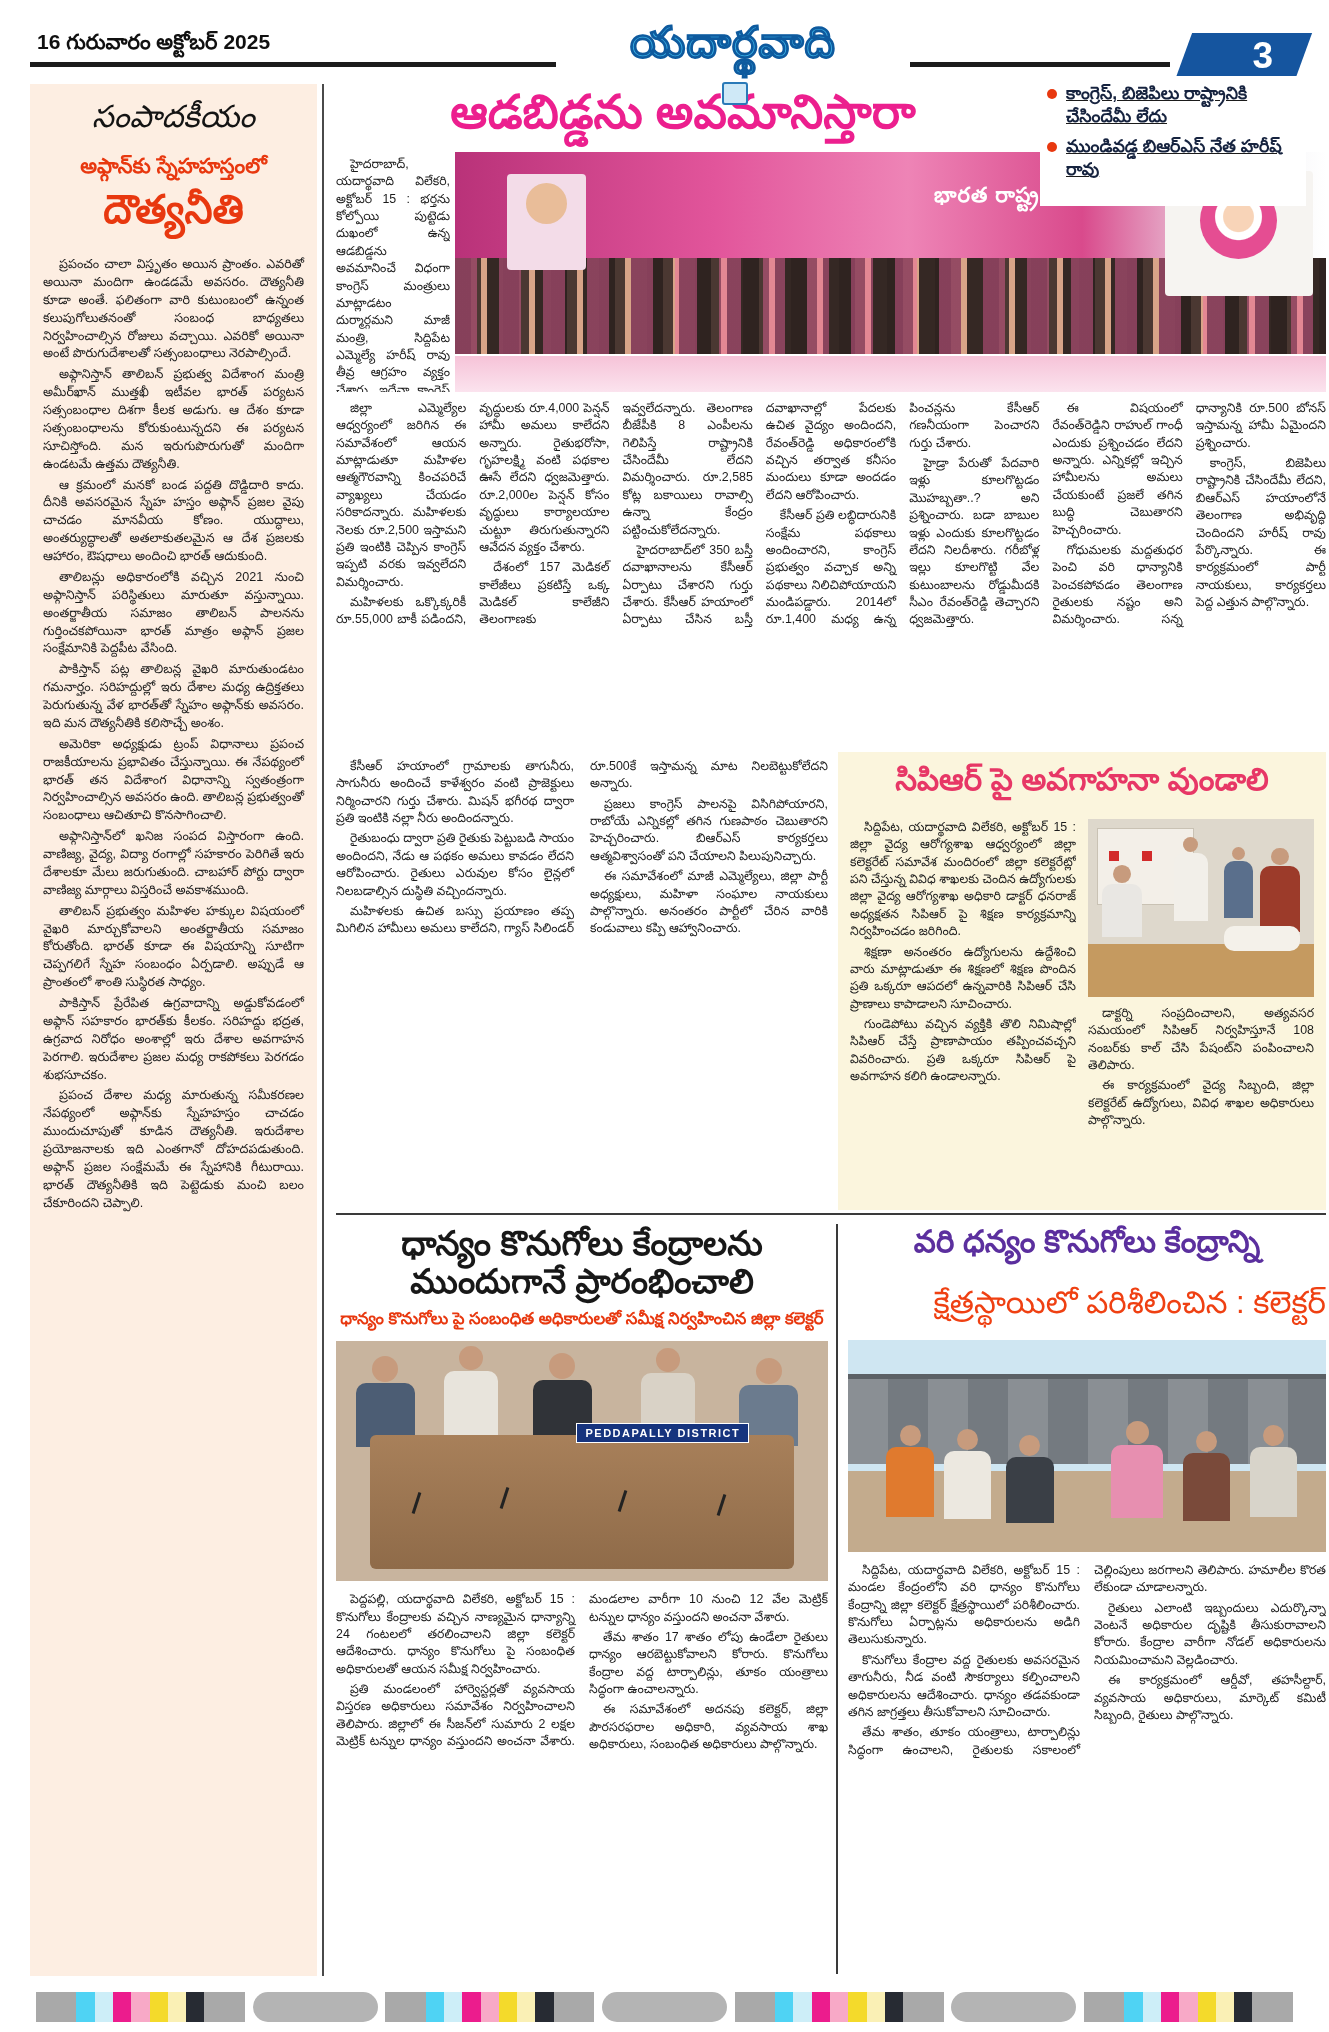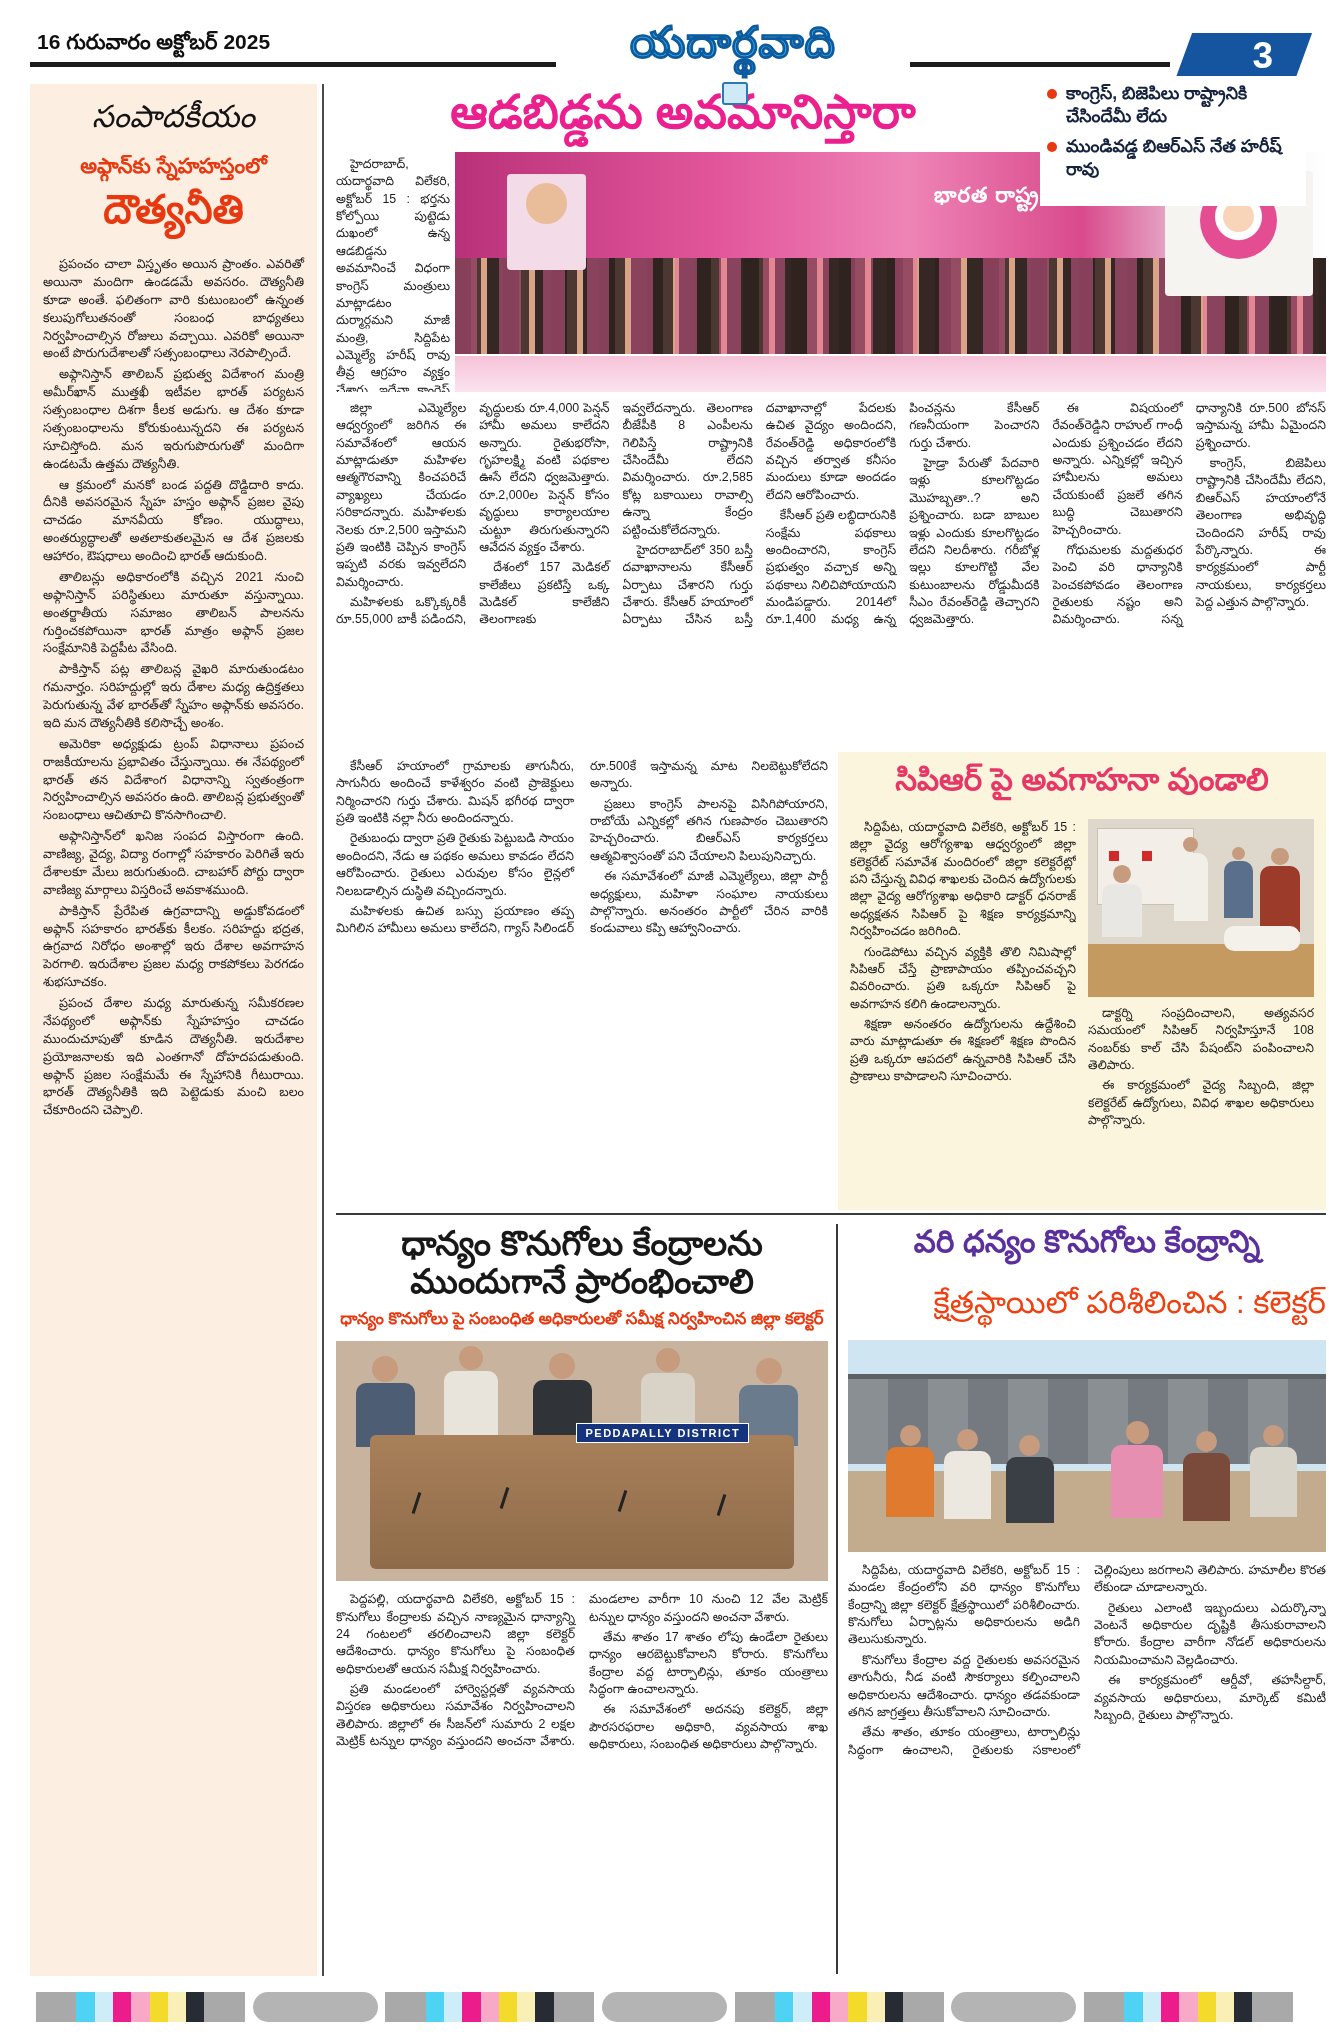--- a/index.html
+++ b/index.html
@@ -29,21 +29,21 @@
   .ed-body p{font-size:12.6px;line-height:1.42;text-align:justify;margin:0 0 3px;text-indent:16px;}
 
   .vrule1{position:absolute;left:322px;top:84px;width:2px;height:1892px;background:#4a4a4a;}
   .hrule-mid{position:absolute;left:336px;top:1213px;width:990px;height:2px;background:#3a3a3a;}
   .vrule2{position:absolute;left:836px;top:1224px;width:2px;height:750px;background:#3a3a3a;}
 
   
   .lead-head{position:absolute;left:336px;top:84px;width:694px;text-align:center;
              font-size:47px;font-weight:800;color:var(--pink,#ec1f8e);}
   .bullets{position:absolute;left:1040px;top:76px;width:266px;height:130px;background:#fff;
-           z-index:3;box-sizing:border-box;padding:6px 0 0 4px;}
+           z-index:3;box-sizing:border-box;padding:6px 0 0 4px;text-decoration:underline;}
   .bullets ul{list-style:none;margin:0;padding:0;}
   .bullets li{position:relative;padding-left:22px;font-size:17.5px;font-weight:bold;
               color:#16233f;line-height:1.32;margin-bottom:7px;}
   .bullets li::before{content:"";position:absolute;left:3px;top:7px;width:10px;height:10px;
               border-radius:50%;background:var(--red,#e8340e);}
 
   .lead-dateline{position:absolute;left:336px;top:156px;width:114px;height:236px;overflow:hidden;
                  font-size:12.4px;line-height:1.4;text-align:justify;text-indent:14px;}
 
   .lead-photo{position:absolute;left:455px;top:152px;width:871px;height:240px;overflow:hidden;
@@ -131,20 +131,21 @@
     <div class="ed-head1">అఫ్గాన్‌కు స్నేహహస్తంలో</div>
     <div class="ed-head2">దౌత్యనీతి</div>
     <div class="ed-body">
         <p>ప్రపంచం చాలా విస్తృతం అయిన ప్రాంతం. ఎవరితో అయినా మందిగా ఉండడమే అవసరం. దౌత్యనీతి కూడా అంతే. ఫలితంగా వారి కుటుంబంలో ఉన్నంత కలుపుగోలుతనంతో సంబంధ బాధ్యతలు నిర్వహించాల్సిన రోజులు వచ్చాయి. ఎవరికో అయినా అంటే పొరుగుదేశాలతో సత్సంబంధాలు నెరపాల్సిందే.</p>
         <p>అఫ్గానిస్తాన్ తాలిబన్ ప్రభుత్వ విదేశాంగ మంత్రి అమీర్‌ఖాన్ ముత్తఖీ ఇటీవల భారత్ పర్యటన సత్సంబంధాల దిశగా కీలక అడుగు. ఆ దేశం కూడా సత్సంబంధాలను కోరుకుంటున్నదని ఈ పర్యటన సూచిస్తోంది. మన ఇరుగుపొరుగుతో మందిగా ఉండటమే ఉత్తమ దౌత్యనీతి.</p>
         <p>ఆ క్రమంలో మనకో బండ పద్దతి దొడ్డిదారి కాదు. దీనికి అవసరమైన స్నేహ హస్తం అఫ్గాన్ ప్రజల వైపు చాచడం మానవీయ కోణం. యుద్ధాలు, అంతర్యుద్ధాలతో అతలాకుతలమైన ఆ దేశ ప్రజలకు ఆహారం, ఔషధాలు అందించి భారత్ ఆదుకుంది.</p>
         <p>తాలిబన్లు అధికారంలోకి వచ్చిన 2021 నుంచి అఫ్గానిస్తాన్ పరిస్థితులు మారుతూ వస్తున్నాయి. అంతర్జాతీయ సమాజం తాలిబన్ పాలనను గుర్తించకపోయినా భారత్ మాత్రం అఫ్గాన్ ప్రజల సంక్షేమానికి పెద్దపీట వేసింది.</p>
         <p>పాకిస్తాన్ పట్ల తాలిబన్ల వైఖరి మారుతుండటం గమనార్హం. సరిహద్దుల్లో ఇరు దేశాల మధ్య ఉద్రిక్తతలు పెరుగుతున్న వేళ భారత్‌తో స్నేహం అఫ్గాన్‌కు అవసరం. ఇది మన దౌత్యనీతికి కలిసొచ్చే అంశం.</p>
         <p>అమెరికా అధ్యక్షుడు ట్రంప్ విధానాలు ప్రపంచ రాజకీయాలను ప్రభావితం చేస్తున్నాయి. ఈ నేపథ్యంలో భారత్ తన విదేశాంగ విధానాన్ని స్వతంత్రంగా నిర్వహించాల్సిన అవసరం ఉంది. తాలిబన్ల ప్రభుత్వంతో సంబంధాలు ఆచితూచి కొనసాగించాలి.</p>
         <p>అఫ్గానిస్తాన్‌లో ఖనిజ సంపద విస్తారంగా ఉంది. వాణిజ్య, వైద్య, విద్యా రంగాల్లో సహకారం పెరిగితే ఇరు దేశాలకూ మేలు జరుగుతుంది. చాబహార్ పోర్టు ద్వారా వాణిజ్య మార్గాలు విస్తరించే అవకాశముంది.</p>
+        <p>తాలిబన్ ప్రభుత్వం మహిళల హక్కుల విషయంలో వైఖరి మార్చుకోవాలని అంతర్జాతీయ సమాజం కోరుతోంది. భారత్ కూడా ఈ విషయాన్ని సూటిగా చెప్పగలిగే స్నేహ సంబంధం ఏర్పడాలి. అప్పుడే ఆ ప్రాంతంలో శాంతి సుస్థిరత సాధ్యం.</p>
         <p>పాకిస్తాన్ ప్రేరేపిత ఉగ్రవాదాన్ని అడ్డుకోవడంలో అఫ్గాన్ సహకారం భారత్‌కు కీలకం. సరిహద్దు భద్రత, ఉగ్రవాద నిరోధం అంశాల్లో ఇరు దేశాల అవగాహన పెరగాలి. ఇరుదేశాల ప్రజల మధ్య రాకపోకలు పెరగడం శుభసూచకం.</p>
         <p>ప్రపంచ దేశాల మధ్య మారుతున్న సమీకరణల నేపథ్యంలో అఫ్గాన్‌కు స్నేహహస్తం చాచడం ముందుచూపుతో కూడిన దౌత్యనీతి. ఇరుదేశాల ప్రయోజనాలకు ఇది ఎంతగానో దోహదపడుతుంది. అఫ్గాన్ ప్రజల సంక్షేమమే ఈ స్నేహానికి గీటురాయి. భారత్ దౌత్యనీతికి ఇది పెట్టెడుకు మంచి బలం చేకూరిందని చెప్పాలి.</p>
       </div>
   </div>
 
   <div class="vrule1"></div>
 
   <div class="lead-head">ఆడబిడ్డను అవమానిస్తారా</div>
 
   <div class="bullets">
@@ -184,22 +185,22 @@
       <p>మహిళలకు ఉచిత బస్సు ప్రయాణం తప్ప మిగిలిన హామీలు అమలు కాలేదని, గ్యాస్ సిలిండర్ రూ.500కే ఇస్తామన్న మాట నిలబెట్టుకోలేదని అన్నారు.</p>
       <p>ప్రజలు కాంగ్రెస్ పాలనపై విసిగిపోయారని, రాబోయే ఎన్నికల్లో తగిన గుణపాఠం చెబుతారని హెచ్చరించారు. బిఆర్ఎస్ కార్యకర్తలు ఆత్మవిశ్వాసంతో పని చేయాలని పిలుపునిచ్చారు.</p>
       <p>ఈ సమావేశంలో మాజీ ఎమ్మెల్యేలు, జిల్లా పార్టీ అధ్యక్షులు, మహిళా సంఘాల నాయకులు పాల్గొన్నారు. అనంతరం పార్టీలో చేరిన వారికి కండువాలు కప్పి ఆహ్వానించారు.</p>
     </div>
 
   <div class="cpr">
     <div class="cpr-head">సిపిఆర్ పై అవగాహనా వుండాలి</div>
     <div class="cpr-flex">
       <div class="cpr-col">
           <p>సిద్దిపేట, యదార్థవాది విలేకరి, అక్టోబర్ 15 : జిల్లా వైద్య ఆరోగ్యశాఖ ఆధ్వర్యంలో జిల్లా కలెక్టరేట్ సమావేశ మందిరంలో జిల్లా కలెక్టరేట్లో పని చేస్తున్న వివిధ శాఖలకు చెందిన ఉద్యోగులకు జిల్లా వైద్య ఆరోగ్యశాఖ అధికారి డాక్టర్ ధనరాజ్ అధ్యక్షతన సిపిఆర్ పై శిక్షణ కార్యక్రమాన్ని నిర్వహించడం జరిగింది.</p>
+          <p>శిక్షణా అనంతరం ఉద్యోగులను ఉద్దేశించి వారు మాట్లాడుతూ ఈ శిక్షణలో శిక్షణ పొందిన ప్రతి ఒక్కరూ ఆపదలో ఉన్నవారికి సిపిఆర్ చేసి ప్రాణాలు కాపాడాలని సూచించారు.</p>
           <p>గుండెపోటు వచ్చిన వ్యక్తికి తొలి నిమిషాల్లో సిపిఆర్ చేస్తే ప్రాణాపాయం తప్పించవచ్చని వివరించారు. ప్రతి ఒక్కరూ సిపిఆర్ పై అవగాహన కలిగి ఉండాలన్నారు.</p>
-          <p>శిక్షణా అనంతరం ఉద్యోగులను ఉద్దేశించి వారు మాట్లాడుతూ ఈ శిక్షణలో శిక్షణ పొందిన ప్రతి ఒక్కరూ ఆపదలో ఉన్నవారికి సిపిఆర్ చేసి ప్రాణాలు కాపాడాలని సూచించారు.</p>
         </div>
       <div class="cpr-col">
         <div class="cpr-photo">
           <div class="cp-banner">
             <span class="cp-dot" style="left:12%;top:30%;"></span>
             <span class="cp-dot" style="left:46%;top:30%;"></span>
           </div>
           <span class="person" style="left:6%;bottom:28%;width:18%;height:46%;">
               <span class="torso" style="background:#e9e7e3;display:block;"></span>
             </span>

